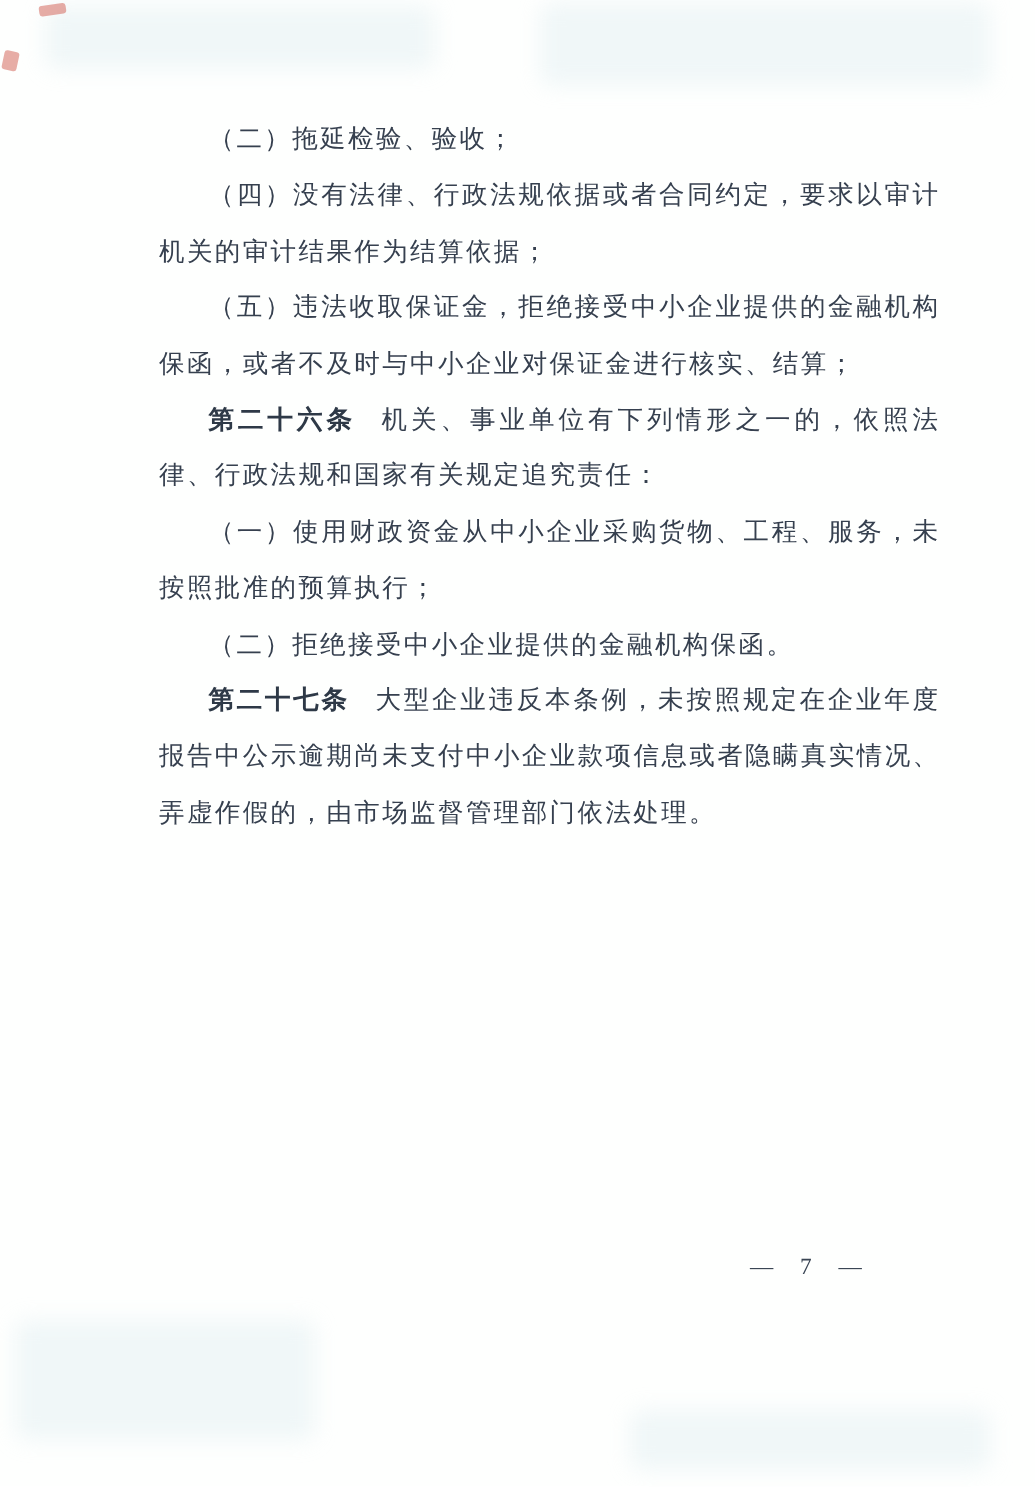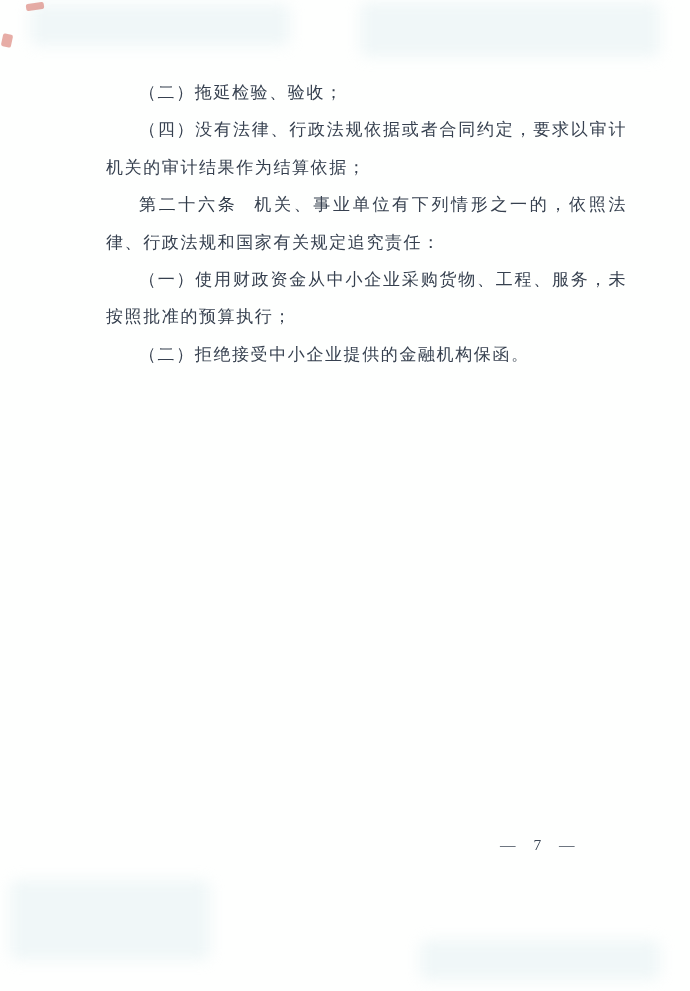--- a/index.html
+++ b/index.html
@@ -48,21 +48,21 @@
   .para {
     margin: 0;
     font-size: 17px;
     line-height: 37.4px;
     letter-spacing: 1.6px;
     text-align: justify;
     text-indent: 33px;
     word-break: break-all;
   }
   .article-heading {
-    font-weight: normal;
+    font-weight: bold;
     margin-right: 17px;
     color: #2e3947;
   }
   .page-number {
     position: absolute;
     left: 500px;
     top: 836px;
     font-size: 15.5px;
     letter-spacing: 7px;
     color: #3a4554;
@@ -83,28 +83,30 @@
   <div class="red-mark red-mark-1" style="background: rgb(204, 74, 60);"></div>
   <div class="red-mark red-mark-2" style="background: rgb(204, 74, 60);"></div>
 
   <main class="text-block">
 
     <p class="para">（二）拖延检验、验收；</p>
 
 
     <p class="para">（四）没有法律、行政法规依据或者合同约定，要求以审计机关的审计结果作为结算依据；</p>
 
+    <p class="para">（五）违法收取保证金，拒绝接受中小企业提供的金融机构保函，或者不及时与中小企业对保证金进行核实、结算；</p>
 
 
 
 
     <p class="para"><span class="article-heading">第二十六条</span><span>机关、事业单位有下列情形之一的，依照法律、行政法规和国家有关规定追究责任：</span></p>
 
     <p class="para">（一）使用财政资金从中小企业采购货物、工程、服务，未按照批准的预算执行；</p>
 
     <p class="para">（二）拒绝接受中小企业提供的金融机构保函。</p>
 
+    <p class="para"><span class="article-heading">第二十七条</span><span>大型企业违反本条例，未按照规定在企业年度报告中公示逾期尚未支付中小企业款项信息或者隐瞒真实情况、弄虚作假的，由市场监督管理部门依法处理。</span></p>
 
   </main>
 
   <div class="page-number">— 7 —</div>
 
 </div>
 
 </body></html>

